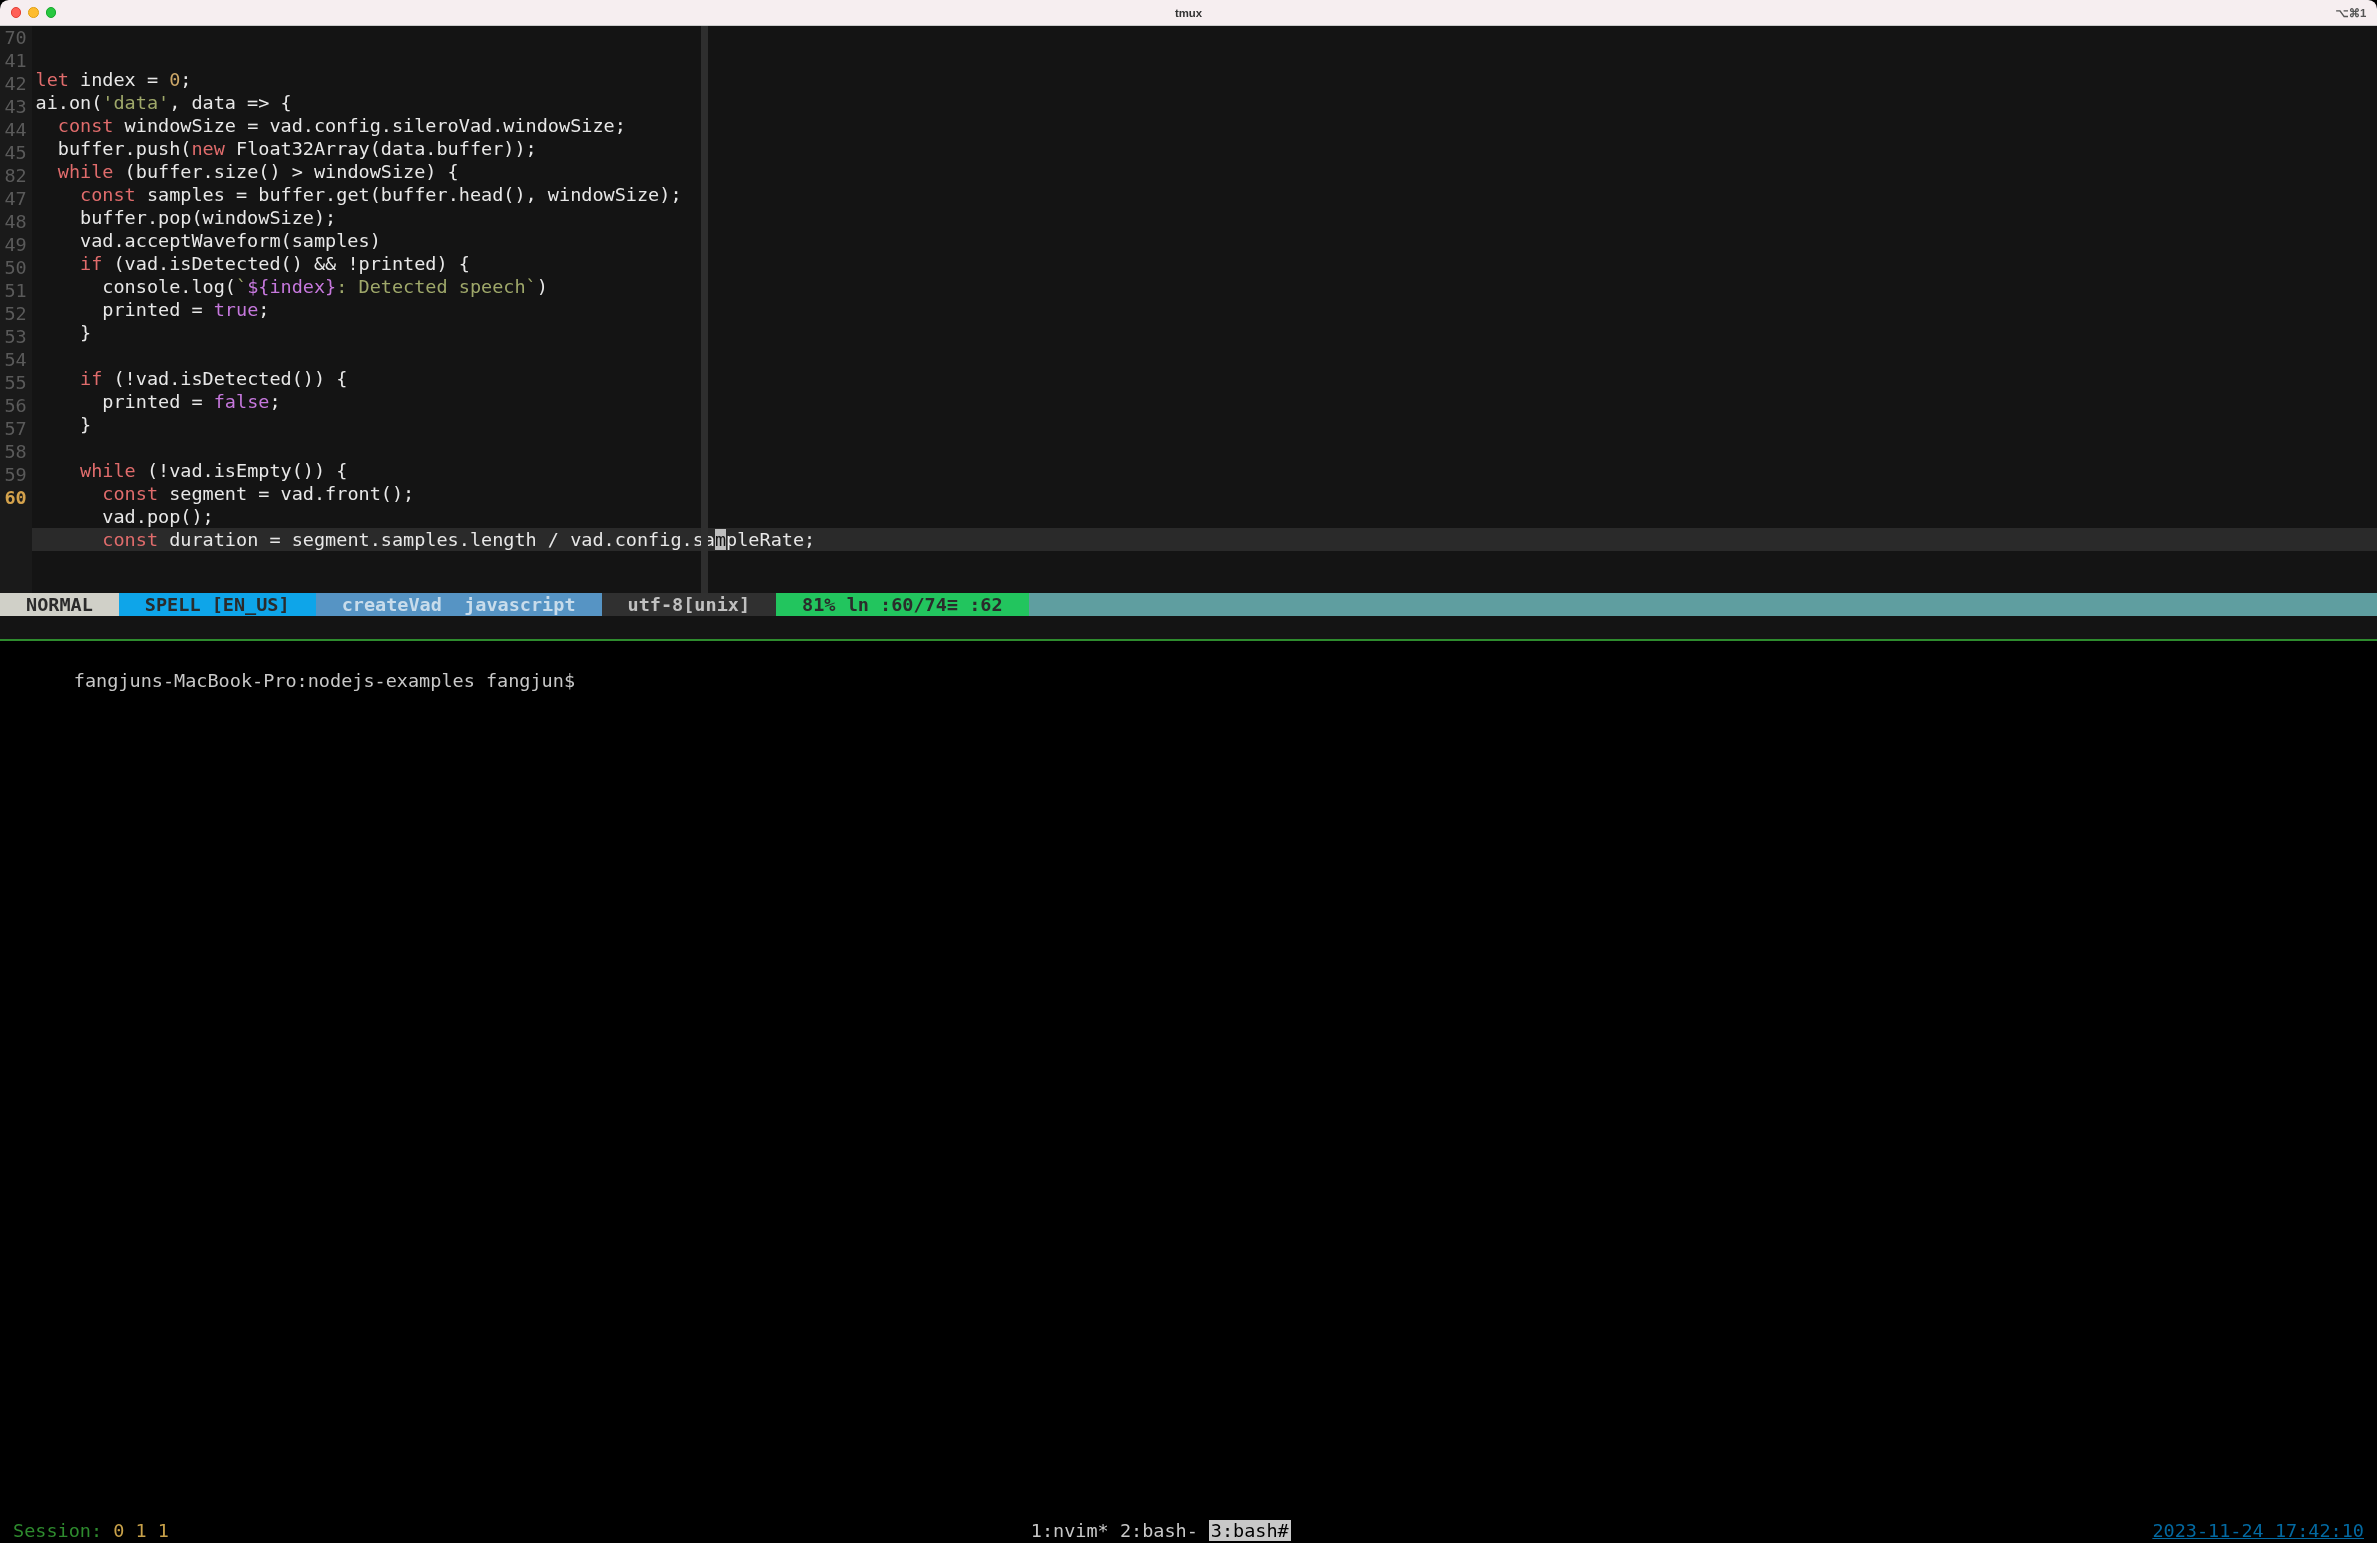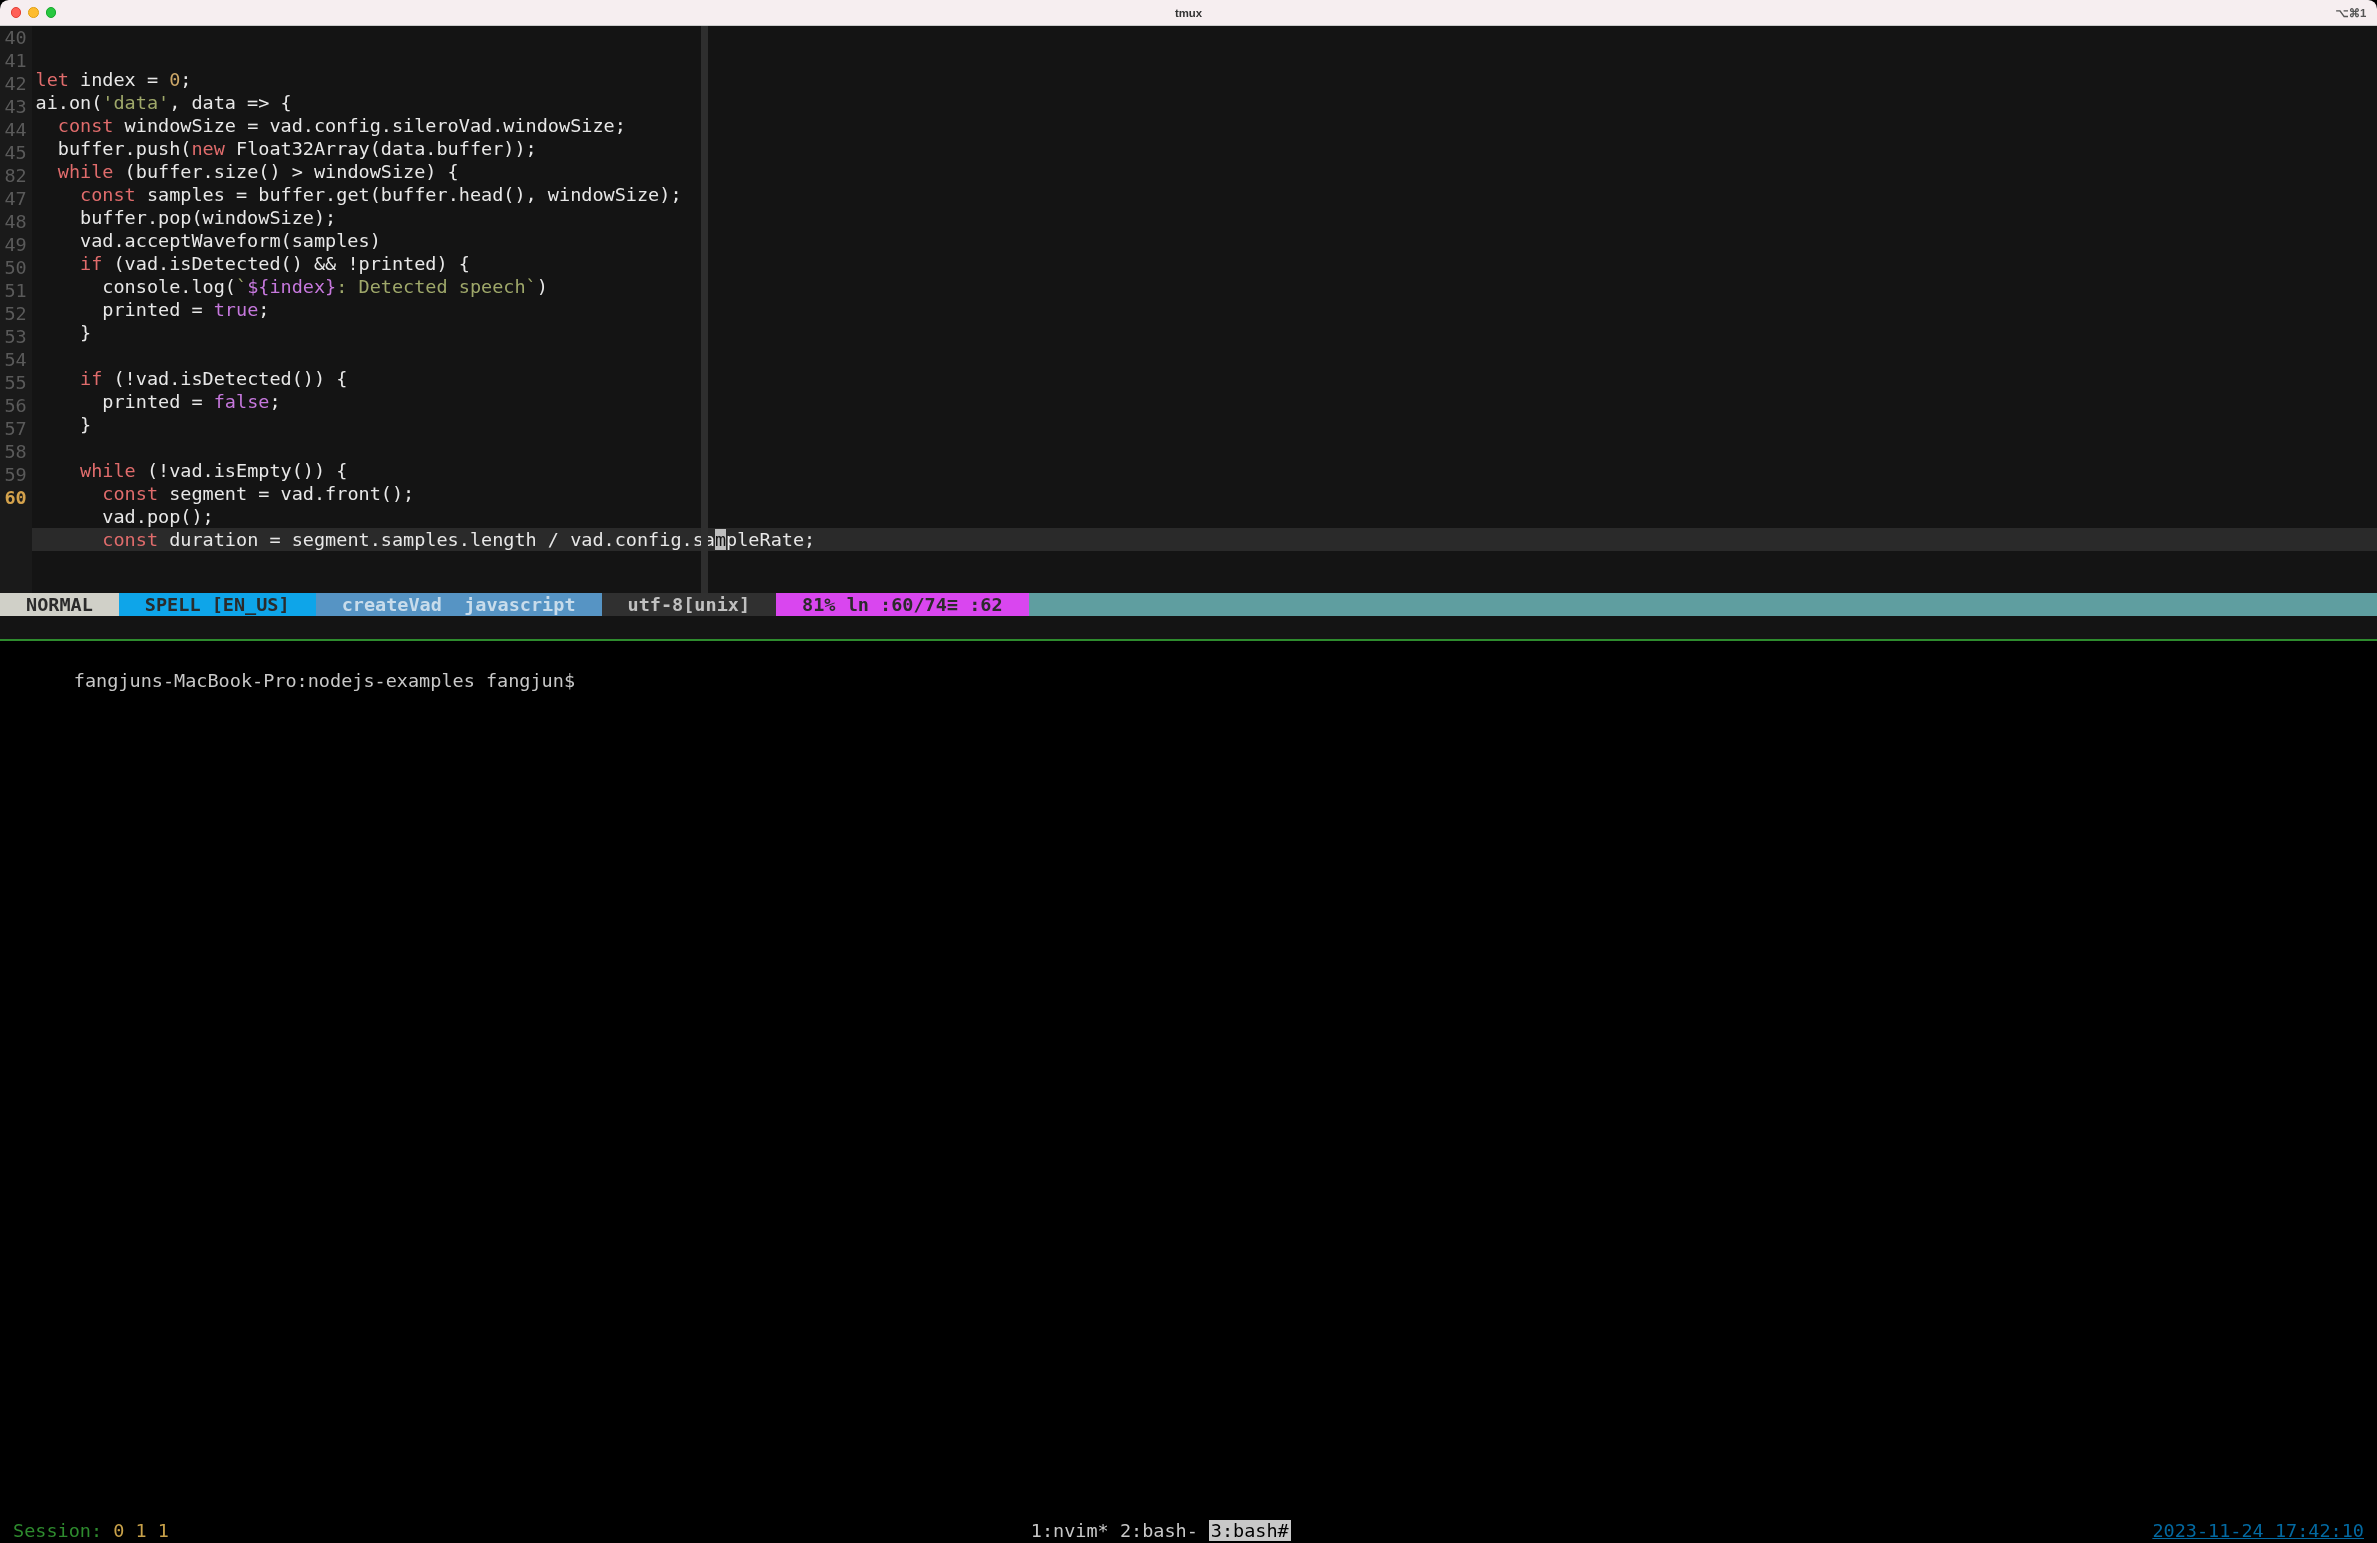--- a/index.html
+++ b/index.html
@@ -111,21 +111,21 @@
     height: 23px; line-height: 23px;
     font-weight: 600;
     background: #5f9ea0;
   }
   .sl-seg { padding: 0 26px; white-space: nowrap; }
   .sl-mode { background: #d0d0c8; color: #2b2b2b; }
   .sl-spell { background: #0ea5e9; color: #2b2b2b; }
   .sl-file { background: #5694c4; color: #e8f0f8; flex: 1; }
   .sl-r1 { background: #5694c4; color: #c8dceb; }
   .sl-enc { background: #303030; color: #c0c0c0; }
-  .sl-pos { background: #d946ef; color: #2b2b2b; }
+  .sl-pos { background: #22c55e; color: #2b2b2b; }
 
   .vim-cmdline {
     height: 23px; background: #141414;
   }
 
   .pane-divider {
     height: 1.8px;
     background: #2e8b2e;
   }
 
@@ -168,21 +168,21 @@
     </div>
     <div class="title">tmux</div>
     <div class="titlebar-right">⌥⌘1</div>
   </div>
 
   <div class="term-body">
 
     <div class="editor-pane">
       <div class="editor-lines">
         <div class="gutter" id="gutter">
-            <div class="ln">40</div>
+            <div class="ln">70</div>
             <div class="ln">41</div>
             <div class="ln">42</div>
             <div class="ln">43</div>
             <div class="ln">44</div>
             <div class="ln">45</div>
             <div class="ln">82</div>
             <div class="ln">47</div>
             <div class="ln">48</div>
             <div class="ln">49</div>
             <div class="ln">50</div>

